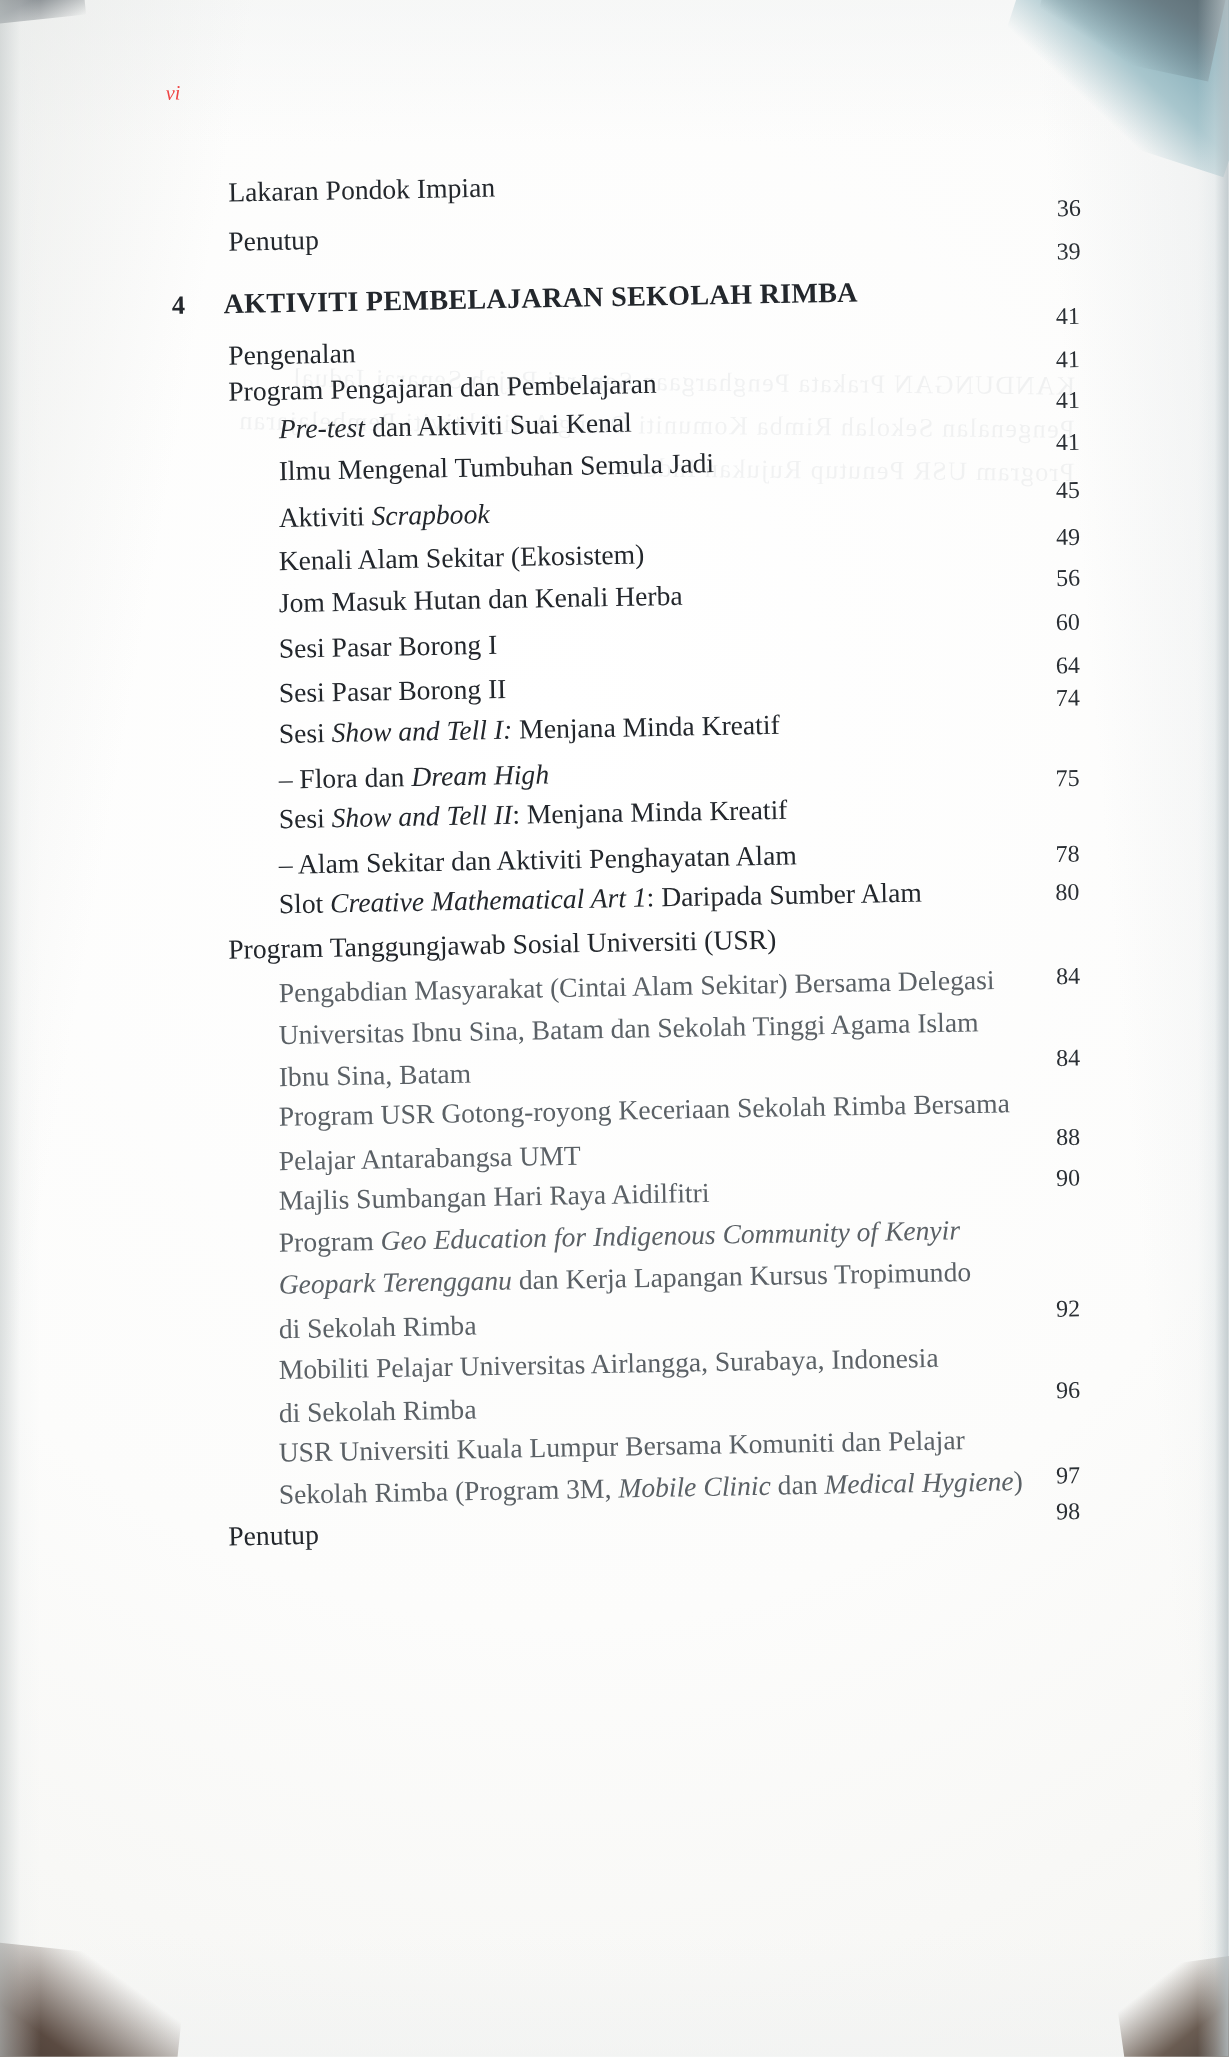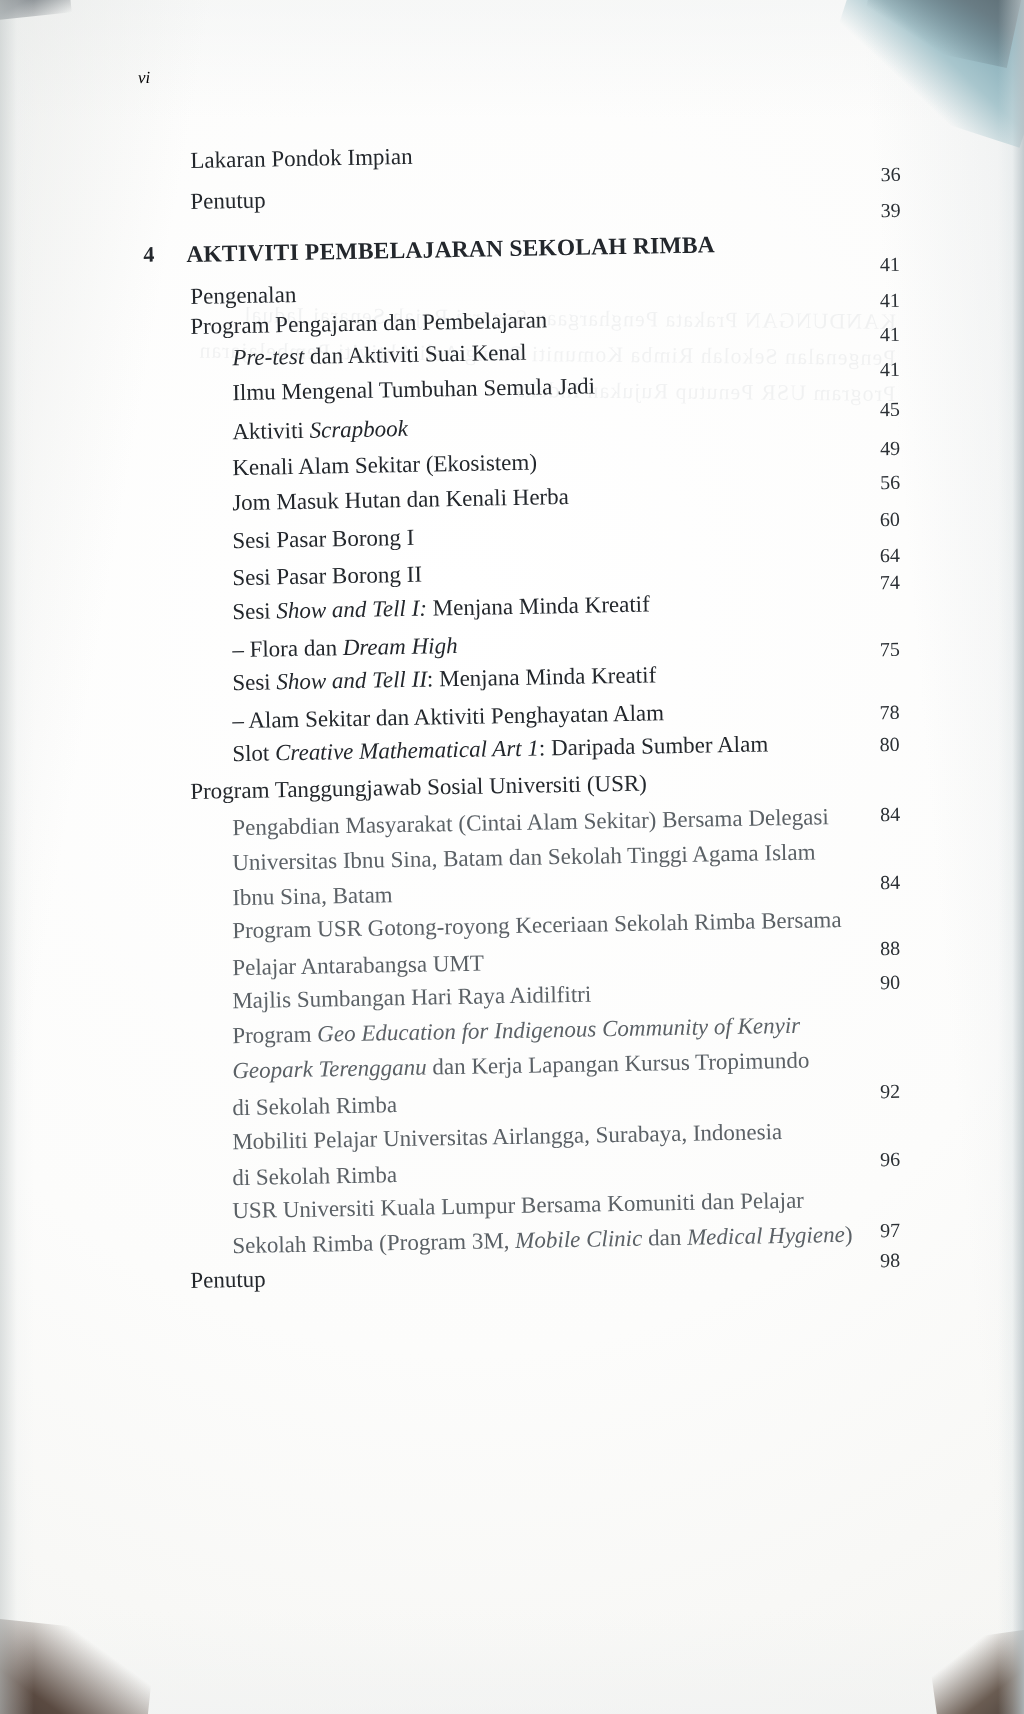--- a/index.html
+++ b/index.html
@@ -116,21 +116,21 @@
     pointer-events: none;
   }
 
   
   #folio {
     position: absolute;
     left: 138px;
     top: 68px;
     font-style: italic;
     font-size: 17px;
-    color: #000000;
+    color: #ef4444;
     transform: rotate(-0.6deg);
   }
 
   
   #toc {
     position: absolute;
     left: 0; top: 0;
     width: 1024px;
     height: 1714px;
   }

